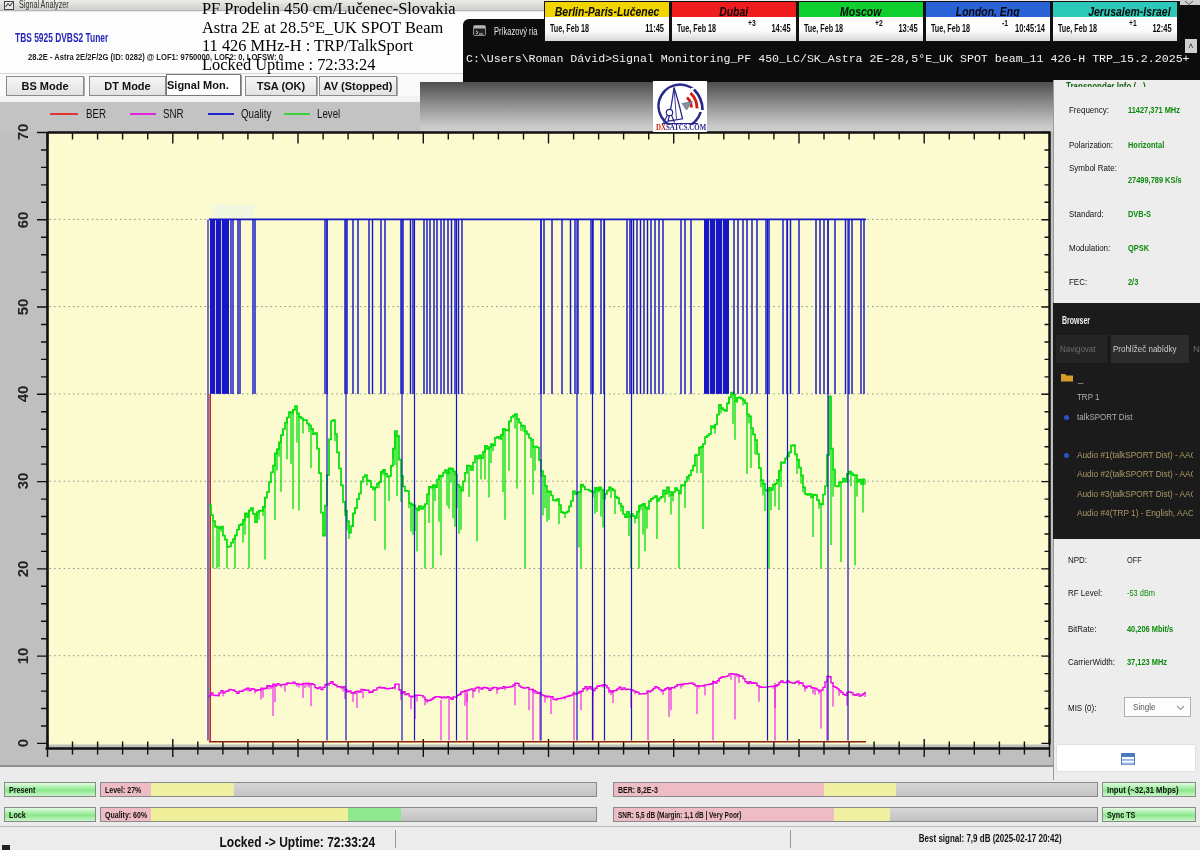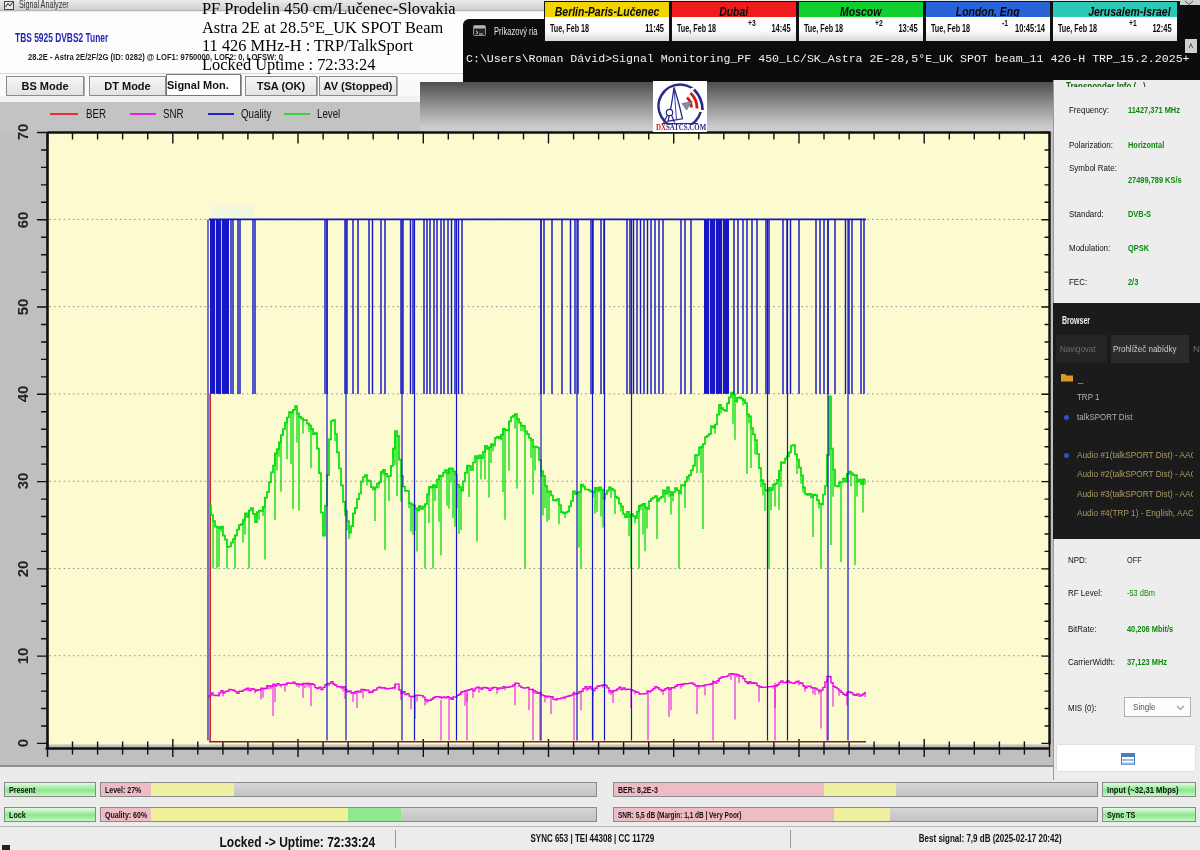--- a/index.html
+++ b/index.html
@@ -220,15 +220,14 @@
   </div>
 <div class="abs" style="left:613px;top:807px;width:485px;height:15px;border:1px solid #8a8a8a;background:linear-gradient(#d6d6d6,#c2c2c2)">
     <div class="abs" style="left:0px;top:0;width:220px;height:13px;background:#edbcc4"></div>
     <div class="abs" style="left:220px;top:0;width:56px;height:13px;background:#f0f0a2"></div>
     <span class="abs bold" style="left:4px;top:2px;font-size:9px;color:#111;white-space:nowrap"><span class="cx" style="transform:scaleX(0.72)">SNR: 5,5 dB (Margin: 1,1 dB | Very Poor)</span></span>
   </div>
 <div class="abs" style="left:0;top:826px;width:1200px;height:24px;background:#ececec;border-top:1px solid #b8b8b8">
     <div class="abs" style="left:395px;top:3px;width:1px;height:18px;background:#9a9a9a"></div>
     <div class="abs" style="left:790px;top:3px;width:1px;height:18px;background:#9a9a9a"></div>
     <div class="abs bold" style="left:0;top:6px;width:395px;text-align:right;font-size:15px;color:#111"><span class="cx" style="transform:scaleX(0.80);transform-origin:50% 50%">Locked -&gt; Uptime: 72:33:24</span></div>
-    <div class="abs bold" style="left:395px;top:6px;width:395px;text-align:center;font-size:10px;color:#111"><span class="cx" style="transform:scaleX(0.80);transform-origin:50% 50%">SYNC 653 | TEI 44308 | CC 11729</span></div>
     <div class="abs bold" style="left:790px;top:6px;width:400px;text-align:center;font-size:10px;color:#111"><span class="cx" style="transform:scaleX(0.80);transform-origin:50% 50%">Best signal: 7,9 dB (2025-02-17 20:42)</span></div>
   </div>
 <div class="abs" style="left:2px;top:845px;width:8px;height:5px;background:#222"></div>
 </body></html>

